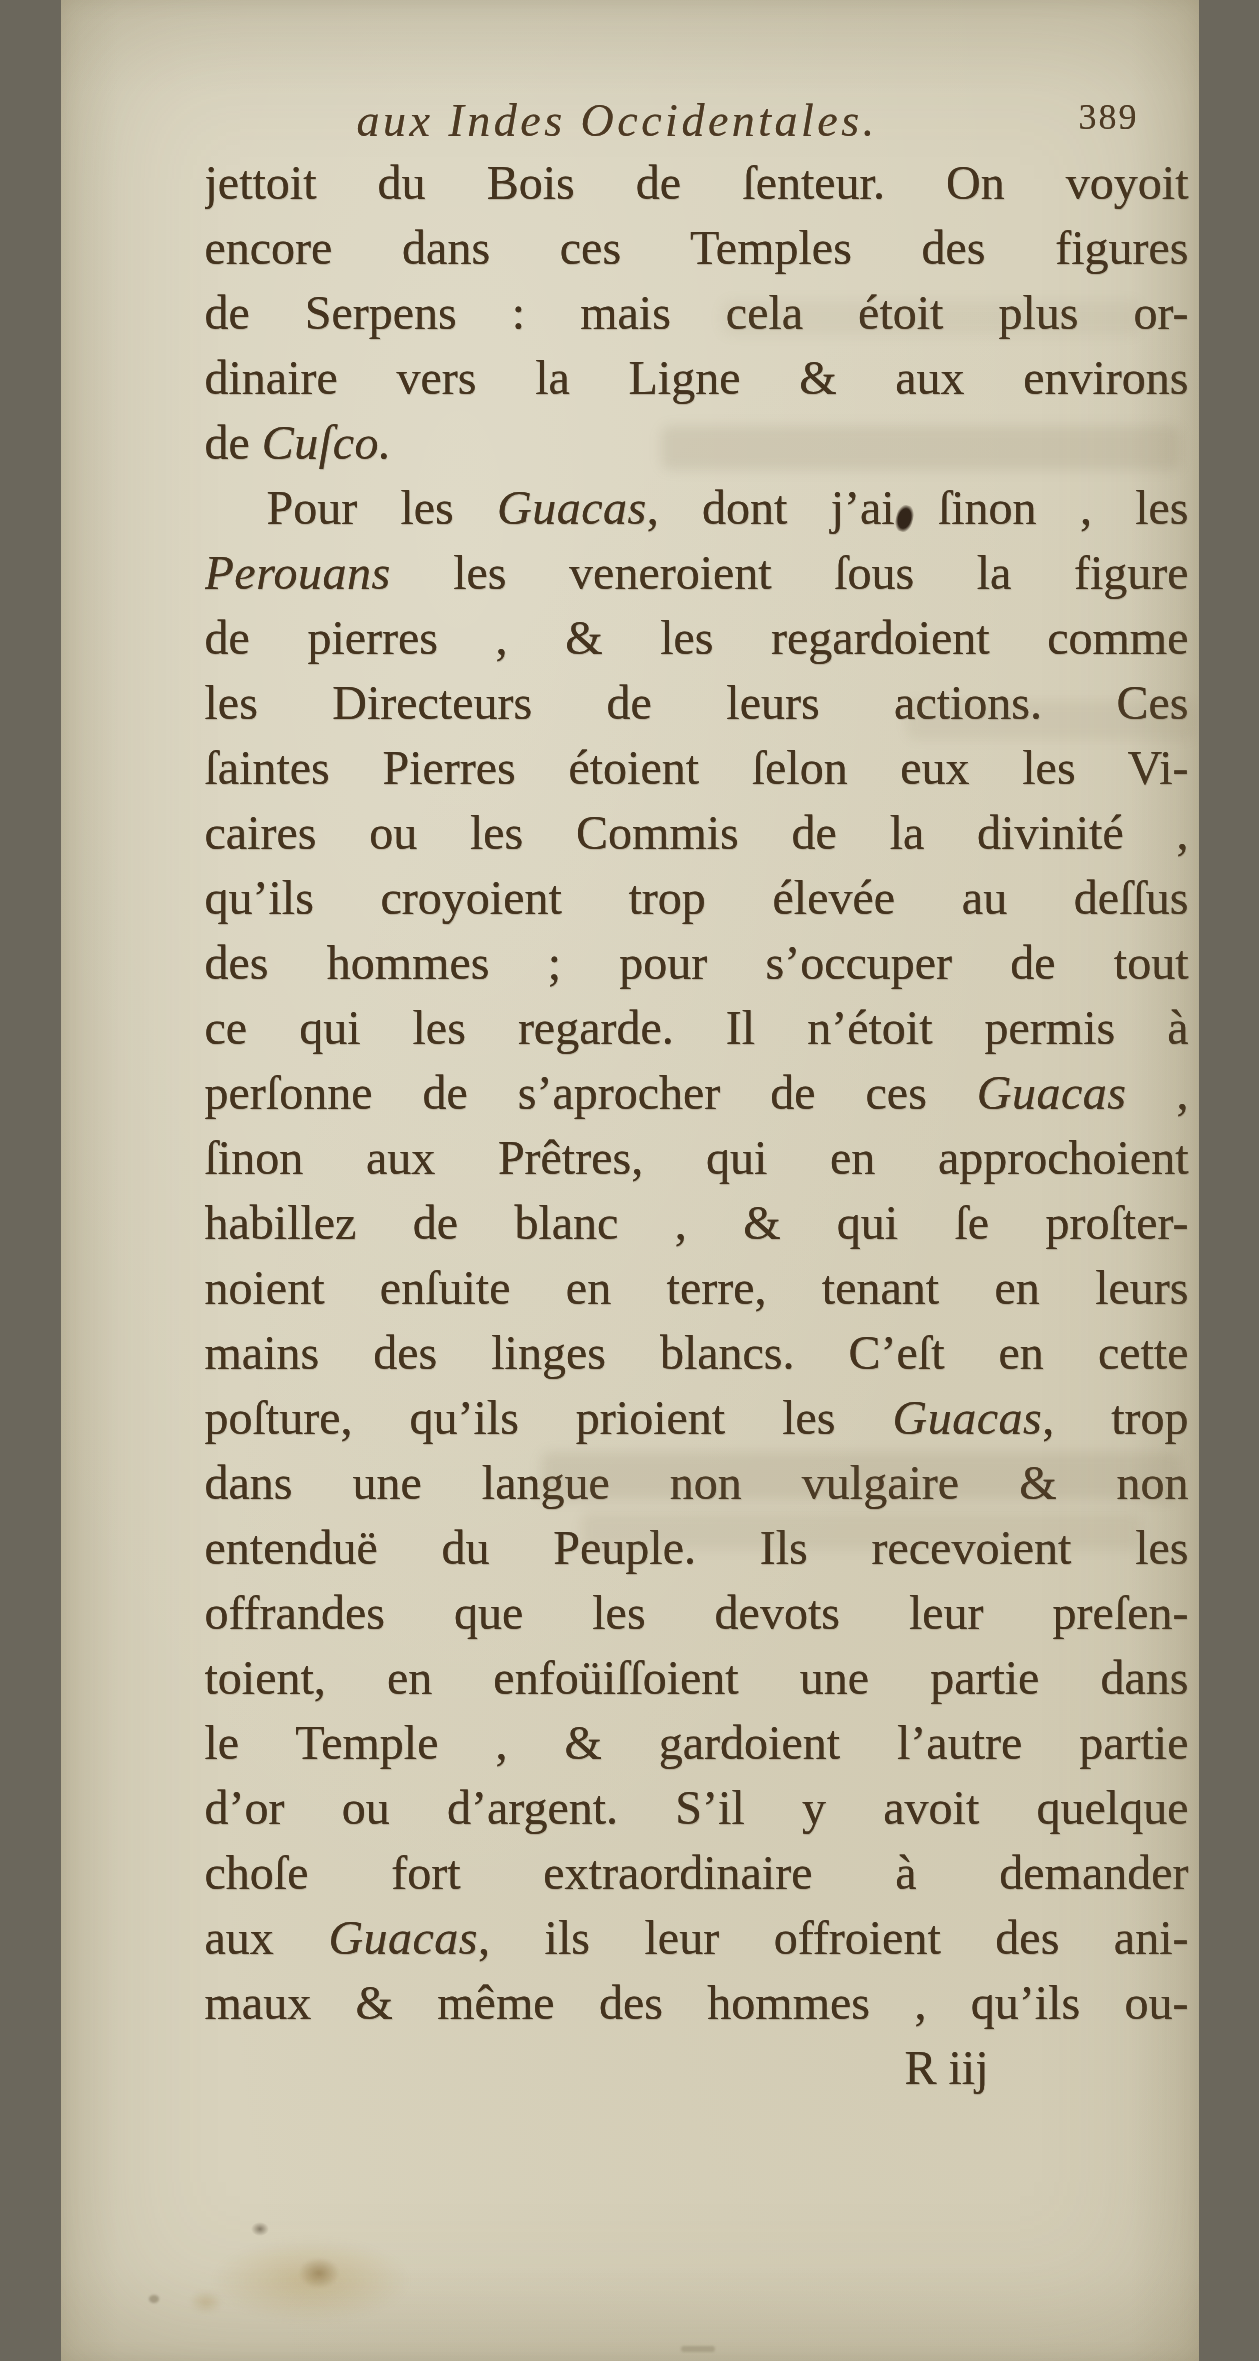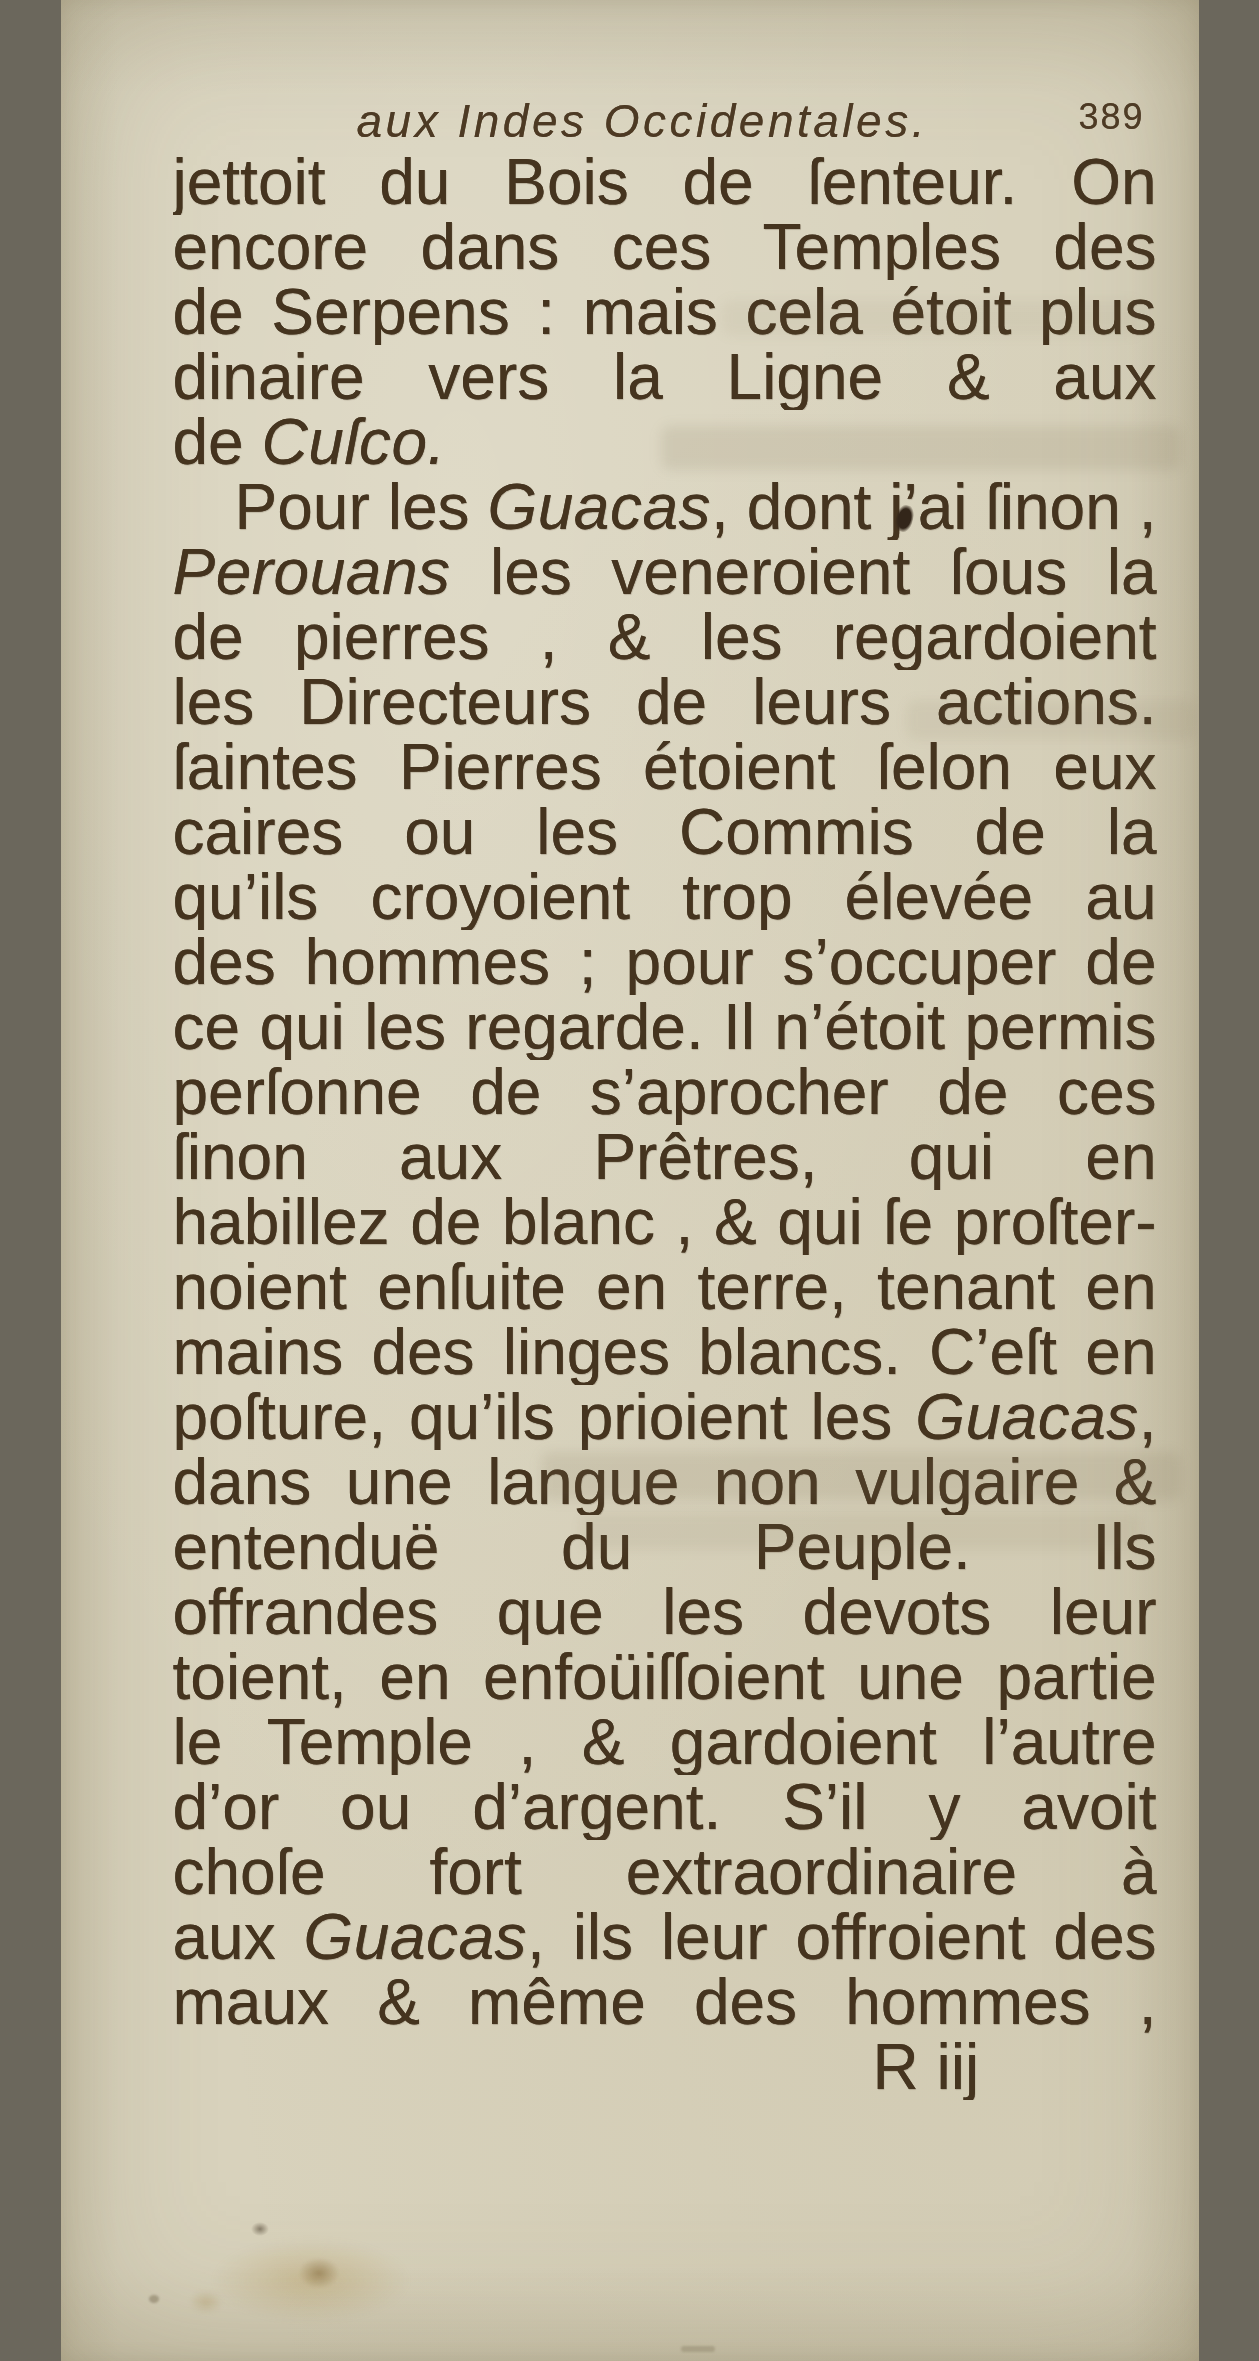--- a/index.html
+++ b/index.html
@@ -7,42 +7,42 @@
     position:relative;
     width:1138px;height:2361px;
     margin:0 auto;
     overflow:hidden;
     background:
       radial-gradient(ellipse at 35% 22%, rgba(255,255,248,0.18), rgba(255,255,248,0) 55%),
       radial-gradient(ellipse at 85% 75%, rgba(150,135,95,0.10), rgba(150,135,95,0) 60%),
       linear-gradient(90deg, rgba(150,138,102,0.14), rgba(150,138,102,0) 5%, rgba(150,138,102,0) 94%, rgba(150,138,102,0.16)),
       linear-gradient(180deg, rgba(150,138,102,0.10), rgba(150,138,102,0) 4%, rgba(150,138,102,0) 96%, rgba(150,138,102,0.12)),
       #d8d2bc;
-    font-family:Liberation Sans, sans-serif;
+    font-family:Liberation Serif, serif;
     color:#45341f;
   }
   .page::after{
     content:'';position:absolute;inset:0;pointer-events:none;
     box-shadow:inset 0 0 150px rgba(110,100,68,0.30), inset 0 0 20px rgba(120,110,78,0.18);
   }
   .header{position:absolute;left:0;top:0;width:100%;height:160px;}
   .running-title{
     position:absolute;left:296px;top:94px;
     font-style:italic;font-size:46px;letter-spacing:3.5px;
     color:#4d3a24;white-space:nowrap;
     text-shadow:0 0 0.6px rgba(77,58,36,0.8);
   }
   .page-number{
     position:absolute;left:1018px;top:96px;
     font-size:36px;letter-spacing:2px;color:#4d3a24;
     text-shadow:0 0 0.6px rgba(77,58,36,0.8);
   }
   .text-block{
-    position:absolute;left:112px;top:150px;width:984px;
-    font-size:64px;line-height:65px;
+    position:absolute;left:144px;top:150px;width:984px;
+    font-size:48px;line-height:65px;
     text-shadow:0 0 0.5px rgba(62,46,26,0.85), 0.6px 0.8px 0.7px rgba(62,46,26,0.22);
   }
   .line{
     height:65px;overflow:hidden;
     text-align:justify;text-align-last:justify;
     white-space:normal;
   }
   .line.no-just{text-align:right;text-align-last:left;}
   .it{font-style:italic;letter-spacing:0.5px;}
   .signature{padding-left:700px;text-align:right;text-align-last:left;}

